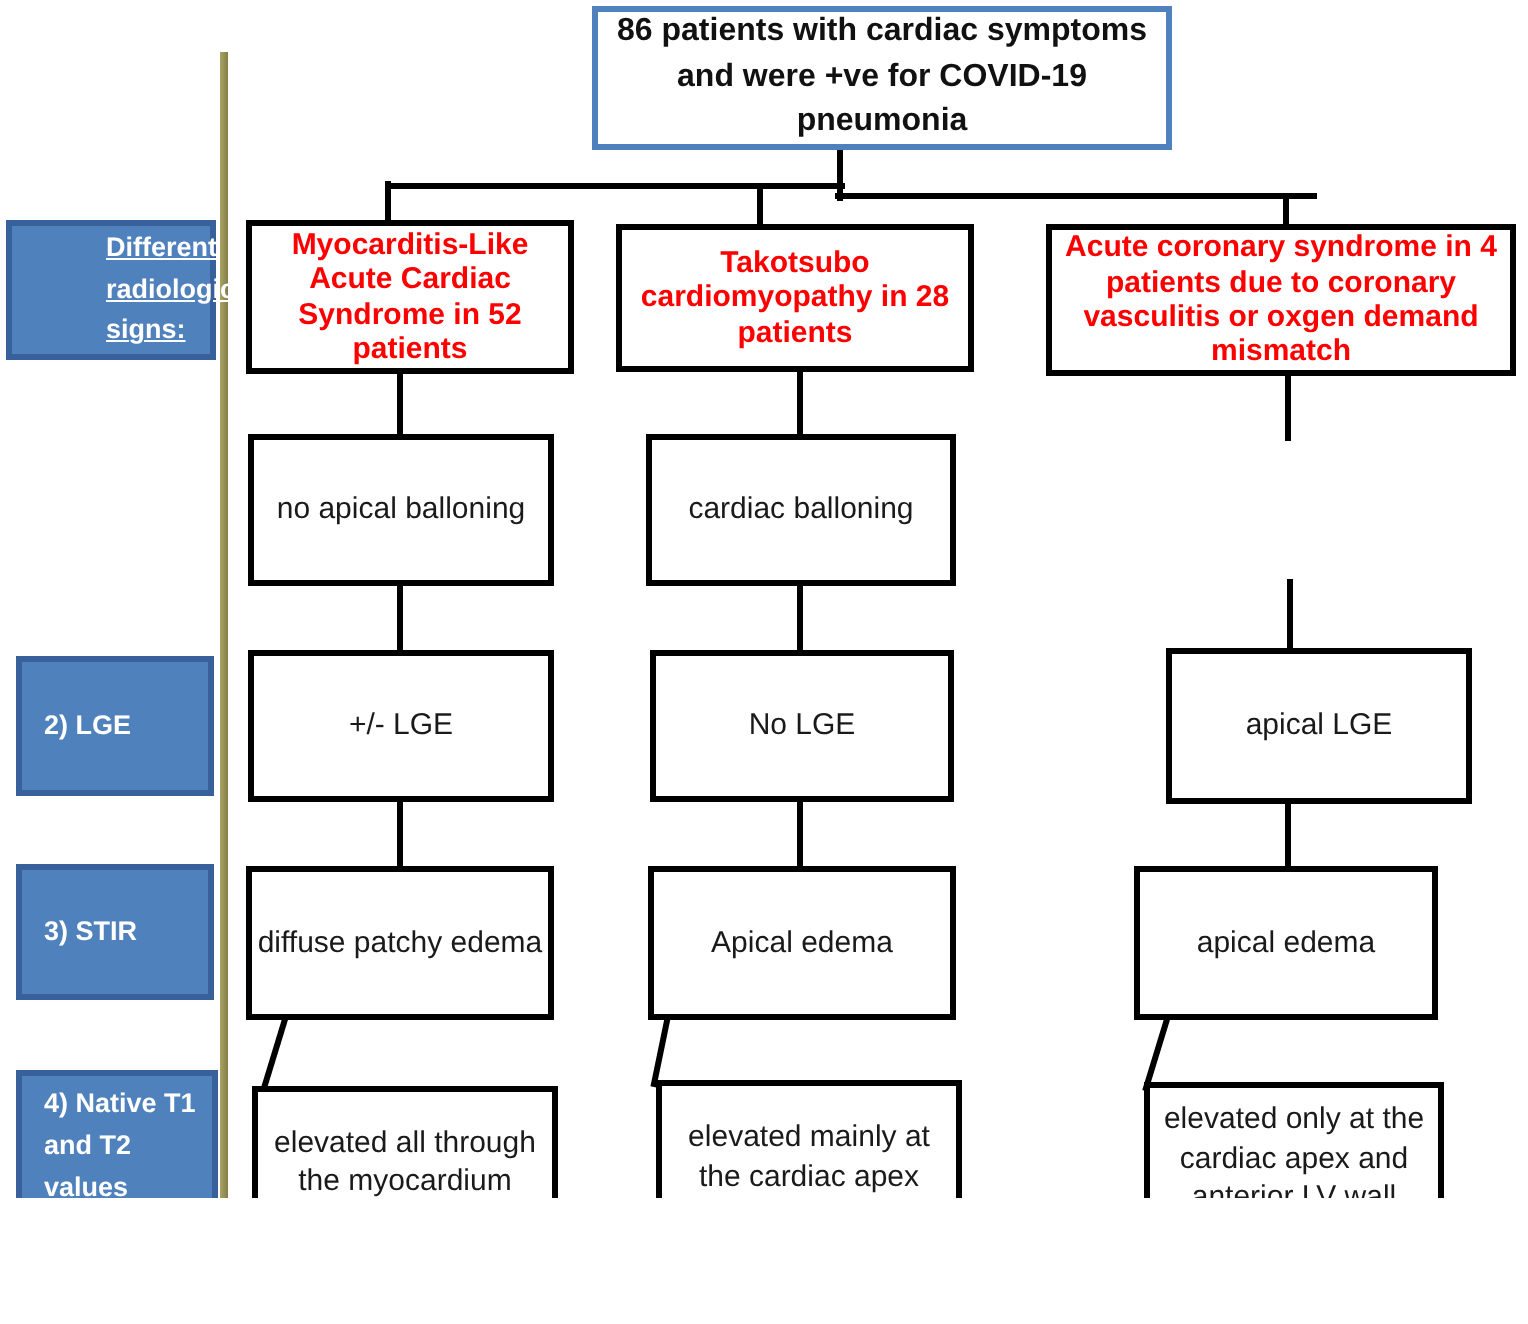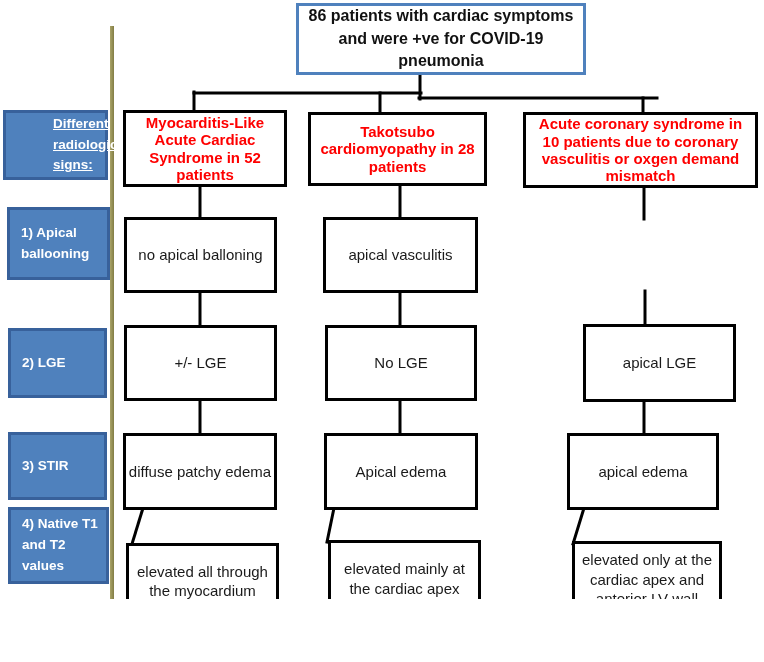--- a/index.html
+++ b/index.html
@@ -98,48 +98,45 @@
     </g>
   </svg>
 
   <div class="node root-node" style="left:296px; top:3px; width:290px; height:72px;">
     <span>86 patients with cardiac symptoms and were +ve for COVID-19 pneumonia</span>
   </div>
 
   <div class="side-box" style="left:3px; top:110px; width:105px; height:70px;">
     <span class="underlined">Different radiological signs:</span>
   </div>
-  <div class="side-box" style="left:7px; top:207px; width:103px; height:73px;">
-    <span>1) Apical ballooning</span>
-  </div>
   <div class="side-box" style="left:8px; top:328px; width:99px; height:70px;">
     <span>2) LGE</span>
   </div>
   <div class="side-box" style="left:8px; top:432px; width:99px; height:68px;align-items:center;">
     <span>3) STIR</span>
   </div>
-  <div class="side-box" style="left:8px; top:507px; width:101px; height:77px;">
+  <div class="side-box" style="left:8px; top:535px; width:101px; height:77px;">
     <span>4) Native T1 and T2 values</span>
   </div>
 
   <div class="node header-node" style="left:123px; top:110px; width:164px; height:77px;">
     <span>Myocarditis-Like Acute Cardiac Syndrome in 52 patients</span>
   </div>
   <div class="node header-node" style="left:308px; top:112px; width:179px; height:74px;">
     <span>Takotsubo cardiomyopathy in 28 patients</span>
   </div>
   <div class="node header-node" style="left:523px; top:112px; width:235px; height:76px;">
-    <span>Acute coronary syndrome in 10 patients due to coronary vasculitis or oxgen demand mismatch</span>
+    <span>Acute coronary syndrome in 4 patients due to coronary vasculitis or oxgen demand mismatch</span>
   </div>
 
   <div class="node" style="left:124px; top:217px; width:153px; height:76px;">
     <span>no apical balloning</span>
   </div>
   <div class="node" style="left:323px; top:217px; width:155px; height:76px;">
-    <span>apical vasculitis</span>
+    <span>cardiac balloning</span>
   </div>
 
   <div class="node" style="left:124px; top:325px; width:153px; height:76px;">
     <span>+/- LGE</span>
   </div>
   <div class="node" style="left:325px; top:325px; width:152px; height:76px;">
     <span>No LGE</span>
   </div>
   <div class="node" style="left:567px; top:324px; width:153px; height:78px;margin-left:16px;">
     <span>apical LGE</span>

